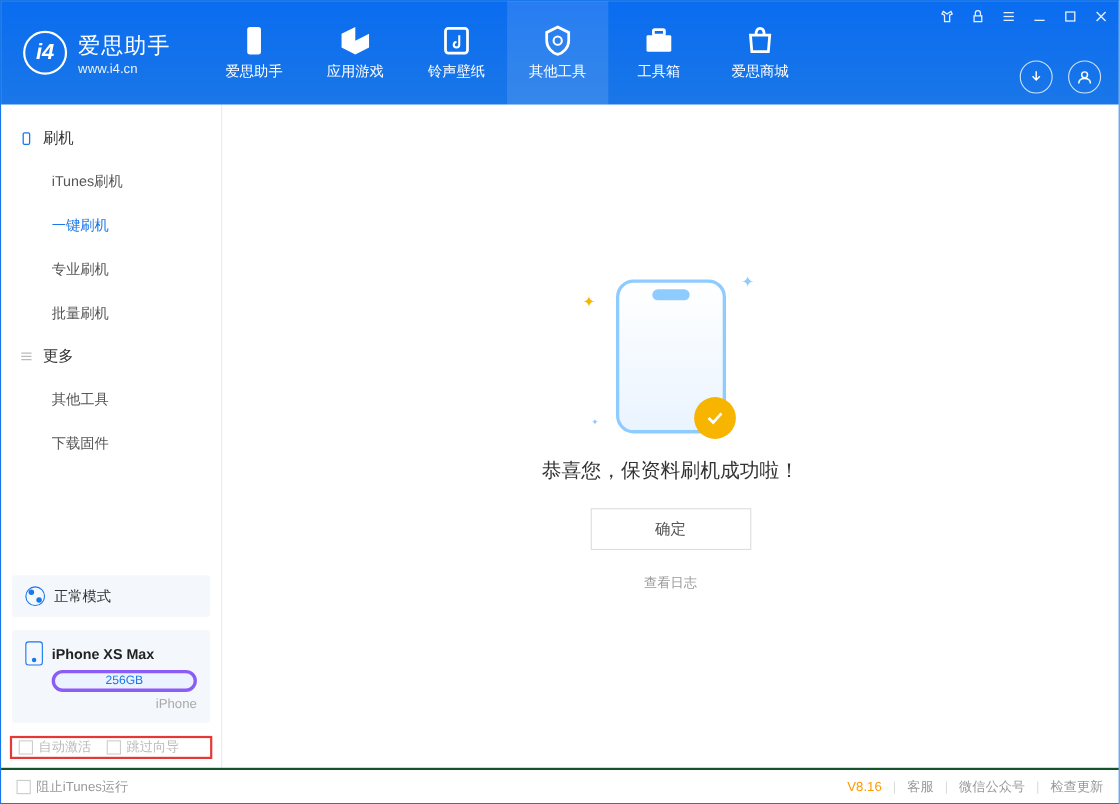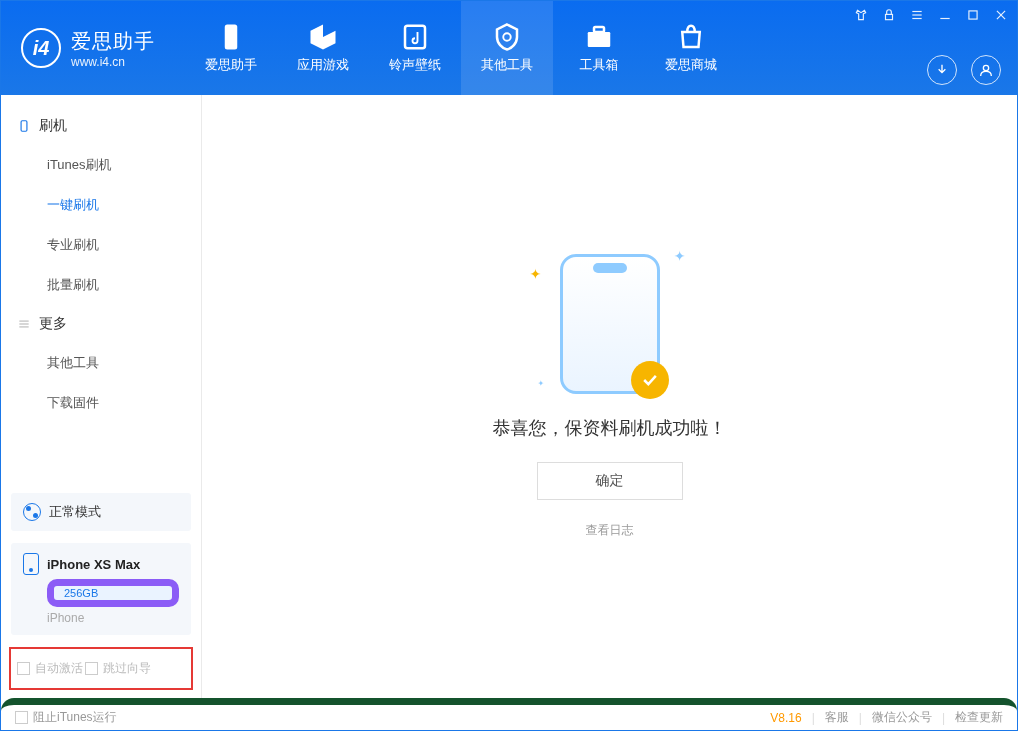--- a/index.html
+++ b/index.html
@@ -33,41 +33,41 @@
 .mode-box { display: flex; align-items: center; gap: 8px; color: #333; font-size: 13px; }
 .mode-icon { width: 18px; height: 18px; border: 1.5px solid #1a77e8; border-radius: 50%; position: relative; }
 .mode-icon::before, .mode-icon::after { content: ""; position: absolute; width: 5px; height: 5px; background: #1a77e8; border-radius: 50%; }
 .mode-icon::before { top: 2px; left: 2px; }
 .mode-icon::after { bottom: 2px; right: 2px; }
 .device-box { display: flex; flex-direction: column; gap: 4px; }
 .device-row { display: flex; align-items: center; gap: 8px; }
 .device-icon { width: 16px; height: 22px; border: 1.5px solid #1a77e8; border-radius: 3px; position: relative; }
 .device-icon::after { content: ""; position: absolute; bottom: 2px; left: 50%; transform: translateX(-50%); width: 4px; height: 4px; background: #1a77e8; border-radius: 50%; }
 .device-name { font-size: 13px; color: #222; font-weight: 600; }
-.device-badge { display: inline-block; font-size: 11px; color: #1a77e8; border: 7px solid #8b5cf6; background: #eaf3ff; border-radius: 10px; padding: 1px 10px; margin-left: 24px; }
-.device-type { font-size: 12px; color: #aaa; margin-left: 24px; }
-
-.bottom-options { border: 2px solid #e53935; margin: 6px 8px 8px; padding: 11px 6px; display: flex; gap: 2px; align-items: center; }
+.device-badge { display: inline-block; font-size: 11px; color: #1a77e8; border: 3px solid #8b5cf6; background: #eaf3ff; border-radius: 10px; padding: 1px 10px; margin-left: 24px; text-align: center; }
+.device-type { font-size: 12px; color: #aaa; margin-left: 24px; text-align: right; }
+
+.bottom-options { border: 2px solid #e53935; margin: 6px 8px 8px; padding: 0 6px; display: flex; gap: 14px; align-items: center; }
 .chk-wrap { display: flex; align-items: center; gap: 5px; font-size: 12px; color: #bbb; }
 .chk-box { width: 13px; height: 13px; border: 1px solid #ccc; background: #fff; }
 
 .main { flex: 1; display: flex; flex-direction: column; align-items: center; justify-content: center; gap: 22px; color: #555; }
 .phone-illus { width: 100px; height: 140px; border: 3px solid #8ecbff; border-radius: 16px; position: relative; background: linear-gradient(to bottom,#fff,#eaf4ff); }
 .phone-illus::before { content: ""; position: absolute; top: 6px; left: 50%; transform: translateX(-50%); width: 34px; height: 10px; background: #8ecbff; border-radius: 6px; }
 .check-badge { position: absolute; bottom: -8px; right: -12px; width: 38px; height: 38px; background: #f7b500; border-radius: 50%; display: flex; align-items: center; justify-content: center; }
 .check-badge svg { stroke: #fff; stroke-width: 3; fill: none; }
 .sparkle { position: absolute; font-size: 14px; }
 .sparkle.s1 { color: #f7b500; top: 12px; left: -30px; }
 .sparkle.s2 { color: #8ecbff; top: -6px; right: -26px; }
 .sparkle.s3 { color: #8ecbff; bottom: 6px; left: -22px; font-size: 8px; }
 .success-text { font-size: 18px; color: #333; }
 .confirm-btn { width: 146px; height: 38px; border: 1px solid #ddd; background: #fff; font-size: 14px; color: #555; cursor: pointer; }
 .log-link { font-size: 12px; color: #999; cursor: pointer; }
 
-.statusbar { height: 32px; border-top: 7px solid #14532d; display: flex; align-items: center; padding: 0 14px; font-size: 12px; color: #999; border-radius: 13px; }
+.statusbar { height: 32px; border-top: 2px solid #14532d; display: flex; align-items: center; padding: 0 14px; font-size: 12px; color: #999; }
 .statusbar .chk-wrap { color: #999; }
 .status-right { margin-left: auto; display: flex; align-items: center; gap: 10px; }
 .status-sep { color: #ddd; }
 .status-link { cursor: pointer; }
 </style>
 </head>
 <body>
 
 <div class="app-window">
 

